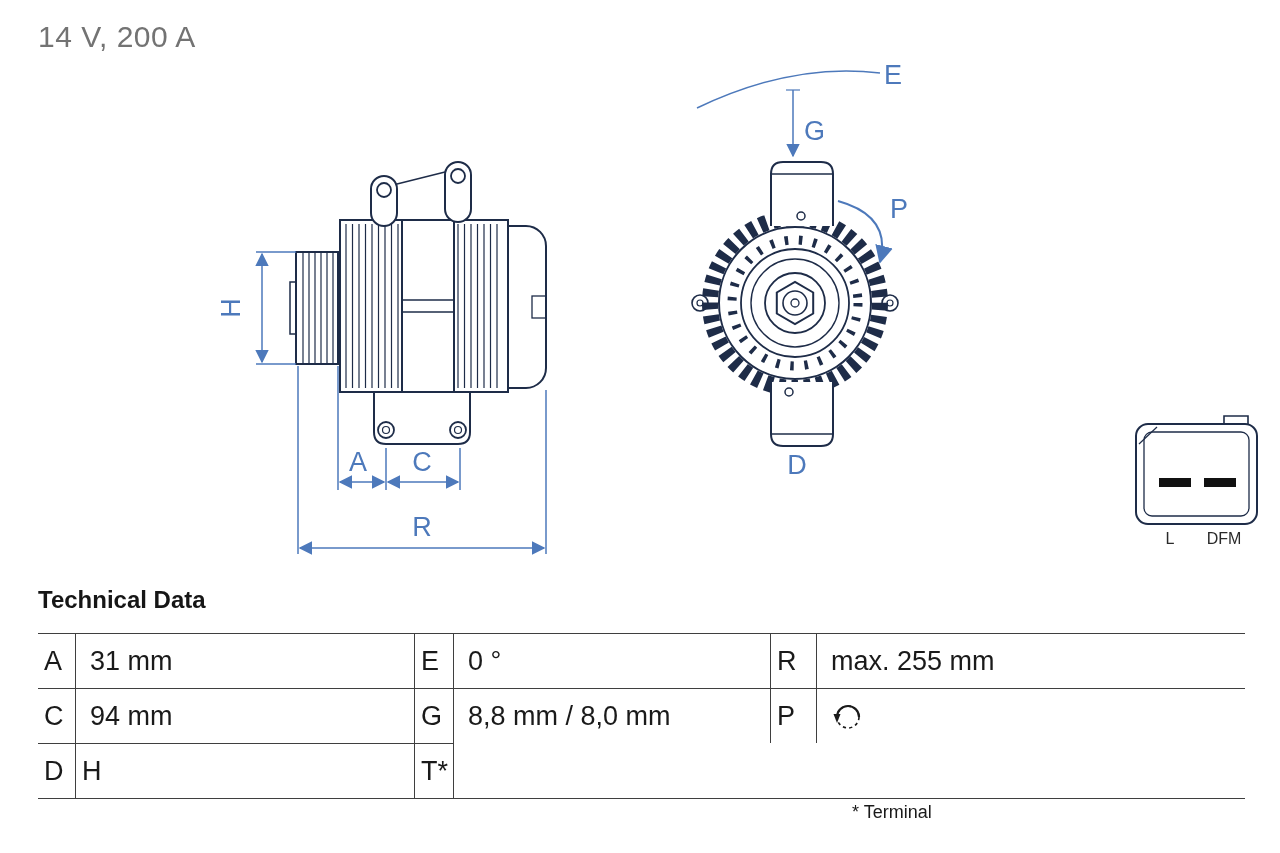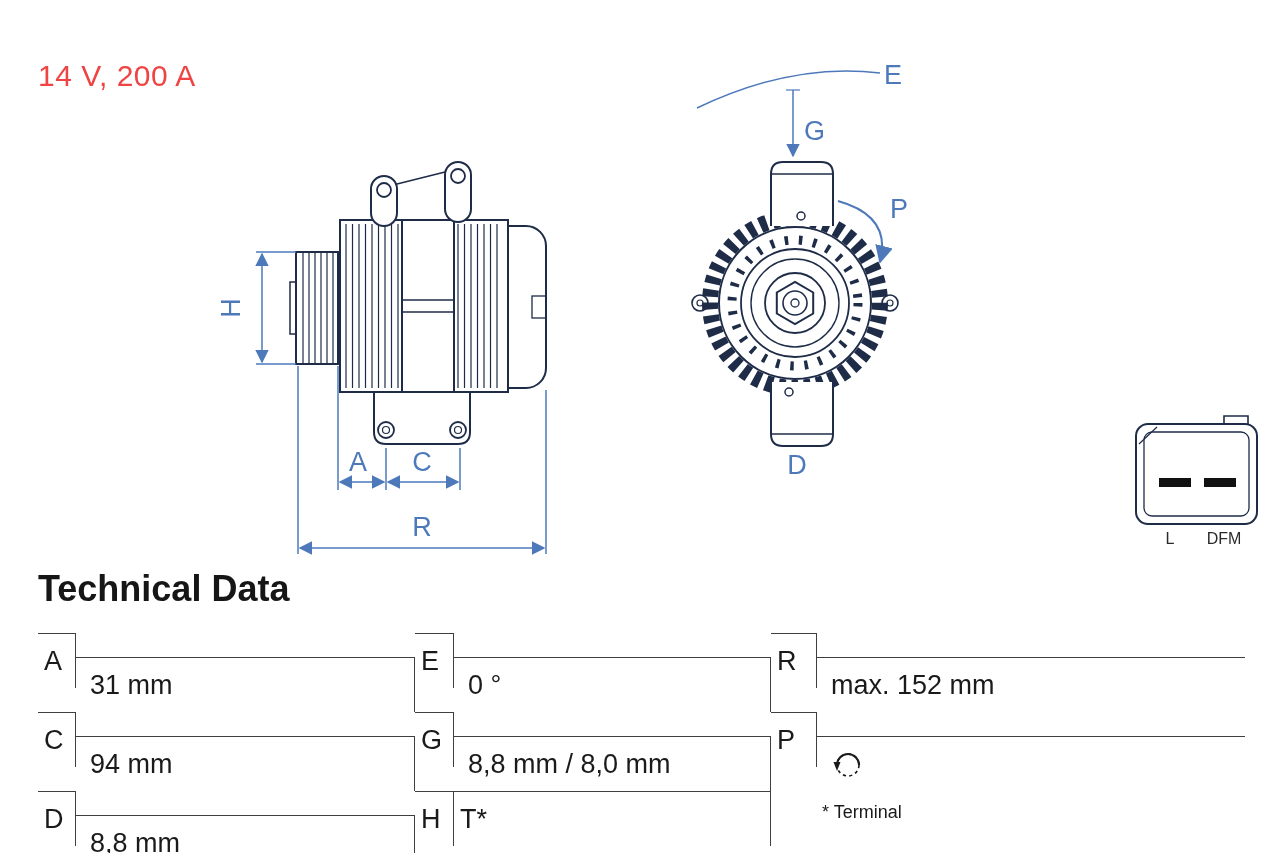--- a/index.html
+++ b/index.html
@@ -2,48 +2,48 @@
 <html><head>
 <meta charset="utf-8">
 <style>
   html,body{margin:0;padding:0;background:#fff;}
   body{
     width:1280px;height:853px;position:relative;overflow:hidden;
     font-family:"Liberation Sans",sans-serif;color:#1a1a1a;
   }
   .page-title{
     position:absolute;left:38px;top:20px;
-    font-size:30px;font-weight:400;letter-spacing:.5px;color:#ef4444;margin-top:39px;
+    font-size:30px;font-weight:400;letter-spacing:.5px;color:#737373;
   }
   .drawing-svg{position:absolute;left:0;top:0;}
   .part{stroke:#1e2c48;fill:none;}
   .dl{stroke:#4d79bb;stroke-width:1.5;fill:none;}
   .dim-text{fill:#4d79bb;font-size:27px;font-family:"Liberation Sans",sans-serif;}
   .conn-text{fill:#2a2a2a;font-size:16px;font-family:"Liberation Sans",sans-serif;}
   .tech-title{
-    position:absolute;left:38px;top:568px;
-    font-size:36px;font-weight:700;color:#161616;
+    position:absolute;left:38px;top:586px;
+    font-size:24px;font-weight:700;color:#161616;
   }
   .tech-table{
     position:absolute;left:38px;top:633px;width:1207px;
     display:grid;
     grid-template-columns:38px 339px 39px 317px 46px auto;
     border-bottom:1px solid #3f3f3f;
     font-size:27px;
   }
   .tech-table .cell{
     height:54px;display:flex;align-items:center;
     border-top:1px solid #3f3f3f;
     white-space:nowrap;
   }
   .cell.key{padding-left:6px;}
-  .cell.val{padding-left:14px;margin-top:24px;}
+  .cell.val{padding-left:14px;}
   .cell.vline{border-right:1px solid #3f3f3f;}
   .footnote{
-    position:absolute;left:822px;top:802px;
+    position:absolute;left:852px;top:802px;
     font-size:18px;color:#1a1a1a;
   }
 </style>
 </head>
 <body>
 
 <div class="page-title">14 V, 200 A</div>
 
 <svg class="drawing-svg" width="1280" height="578" viewBox="0 0 1280 578">
   <defs>
@@ -204,34 +204,33 @@
 
 <div class="tech-title">Technical Data</div>
 
 <div class="tech-table">
 
   <div class="cell key vline">A</div>
   <div class="cell val vline">31 mm</div>
   <div class="cell key vline">E</div>
   <div class="cell val vline">0 °</div>
   <div class="cell key vline">R</div>
-  <div class="cell val">max. 152 mm</div>
+  <div class="cell val">max. 255 mm</div>
 
   <div class="cell key vline">C</div>
   <div class="cell val vline">94 mm</div>
   <div class="cell key vline">G</div>
   <div class="cell val vline">8,8 mm / 8,0 mm</div>
   <div class="cell key vline">P</div>
   <div class="cell val">
     <svg width="34" height="34" viewBox="0 0 34 34">
       <circle cx="17" cy="18" r="11" fill="none" stroke="#1a1a1a" stroke-width="1.6" stroke-dasharray="3.2 3.2"></circle>
       <path d="M28,18 A11,11 0 0 0 6,18" fill="none" stroke="#1a1a1a" stroke-width="2.2"></path>
       <polygon points="2.5,15 9.5,15 6,24" fill="#1a1a1a"></polygon>
     </svg>
   </div>
 
   <div class="cell key vline">D</div>
-  <div class="cell val vline">8,8 mm</div>
   <div class="cell key vline">H</div>
   <div class="cell key vline">T*</div>
 </div>
 
 <div class="footnote">* Terminal</div>
 
 </body></html>

